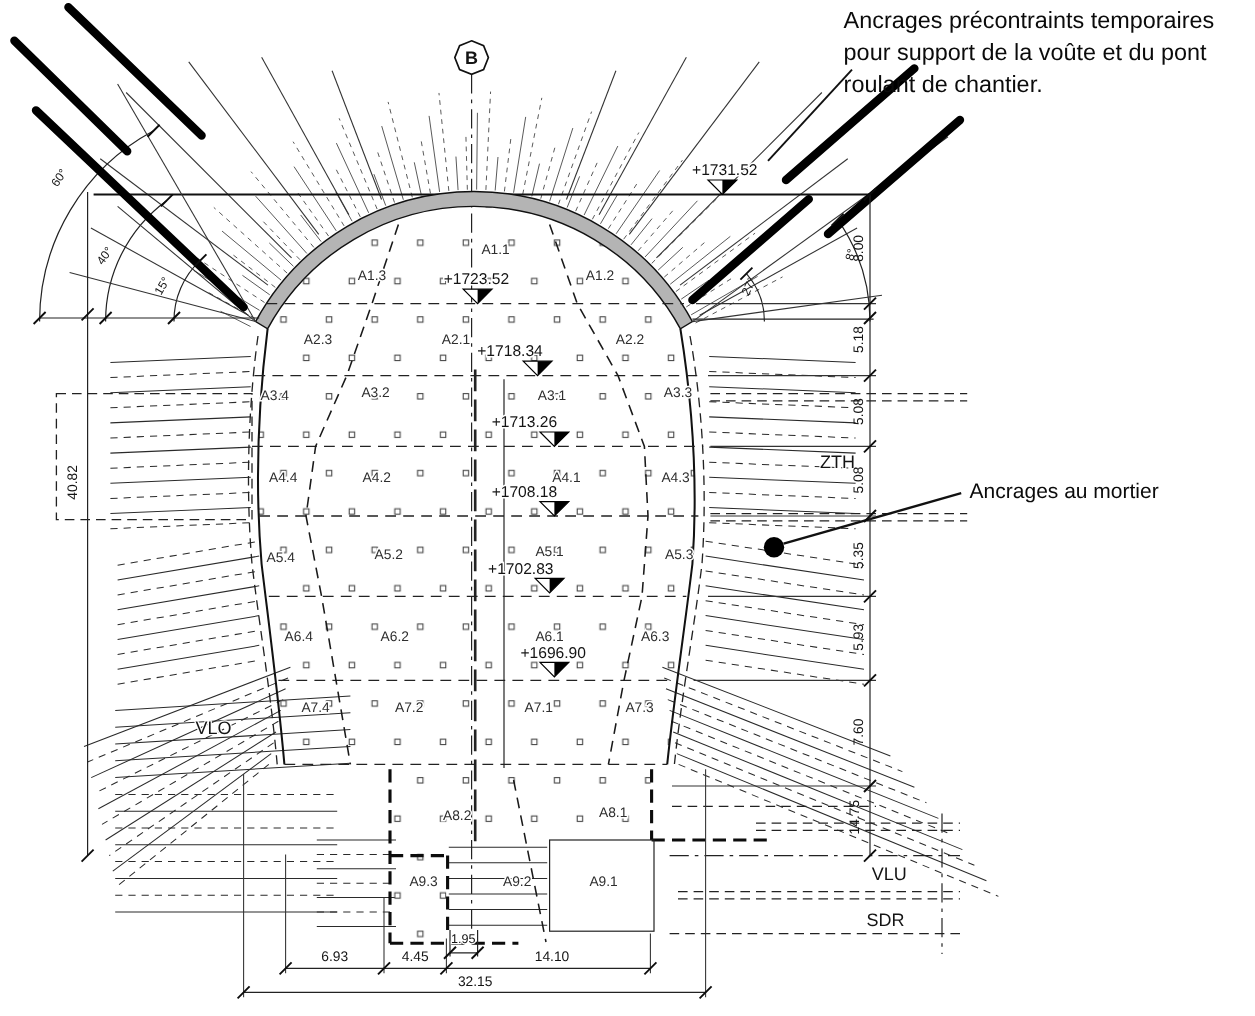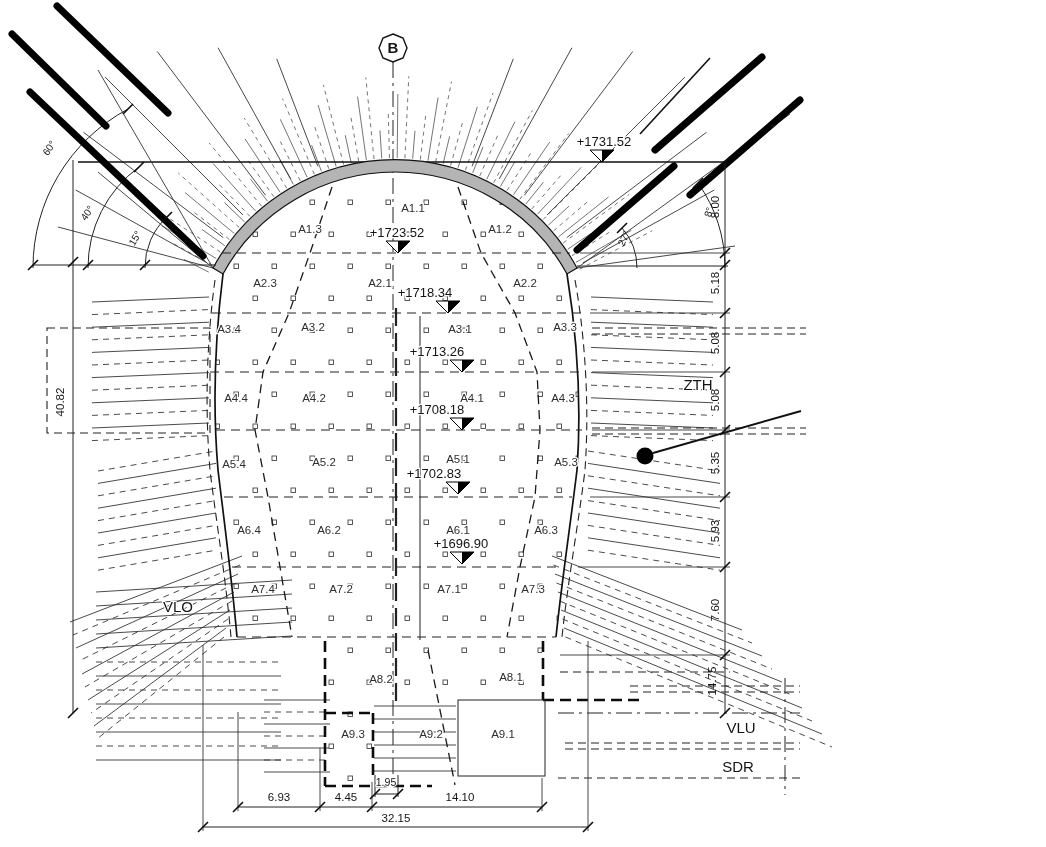--- a/index.html
+++ b/index.html
@@ -452,14 +452,18 @@
         <line x1="140" y1="270" x2="150" y2="260" class="tk"></line>
         <line x1="123" y1="114" x2="133" y2="104" class="tk"></line>
         <line x1="134" y1="172" x2="144" y2="162" class="tk"></line>
         <line x1="162" y1="222" x2="172" y2="212" class="tk"></line>
         <line x1="720" y1="270" x2="730" y2="260" class="tk"></line>
         <line x1="693" y1="188" x2="703" y2="178" class="tk"></line>
         <line x1="617" y1="233" x2="627" y2="223" class="tk"></line>
       </g>
 </svg>
 
+<div class="note note-top">Ancrages précontraints temporaires
+pour support de la voûte et du pont
+roulant de chantier.</div>
+<div class="note note-mortar">Ancrages au mortier</div>
 
 </div>
 
 </body></html>

